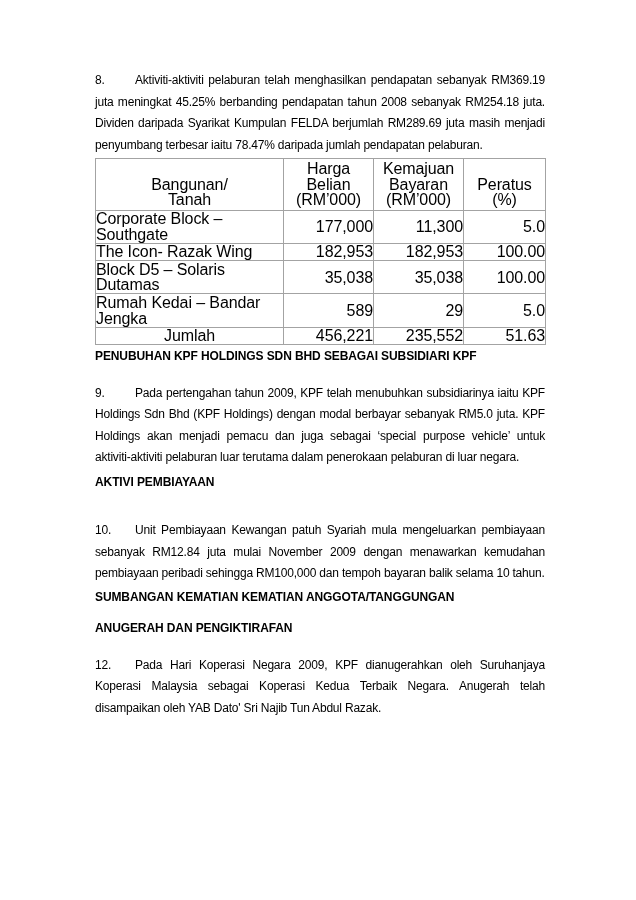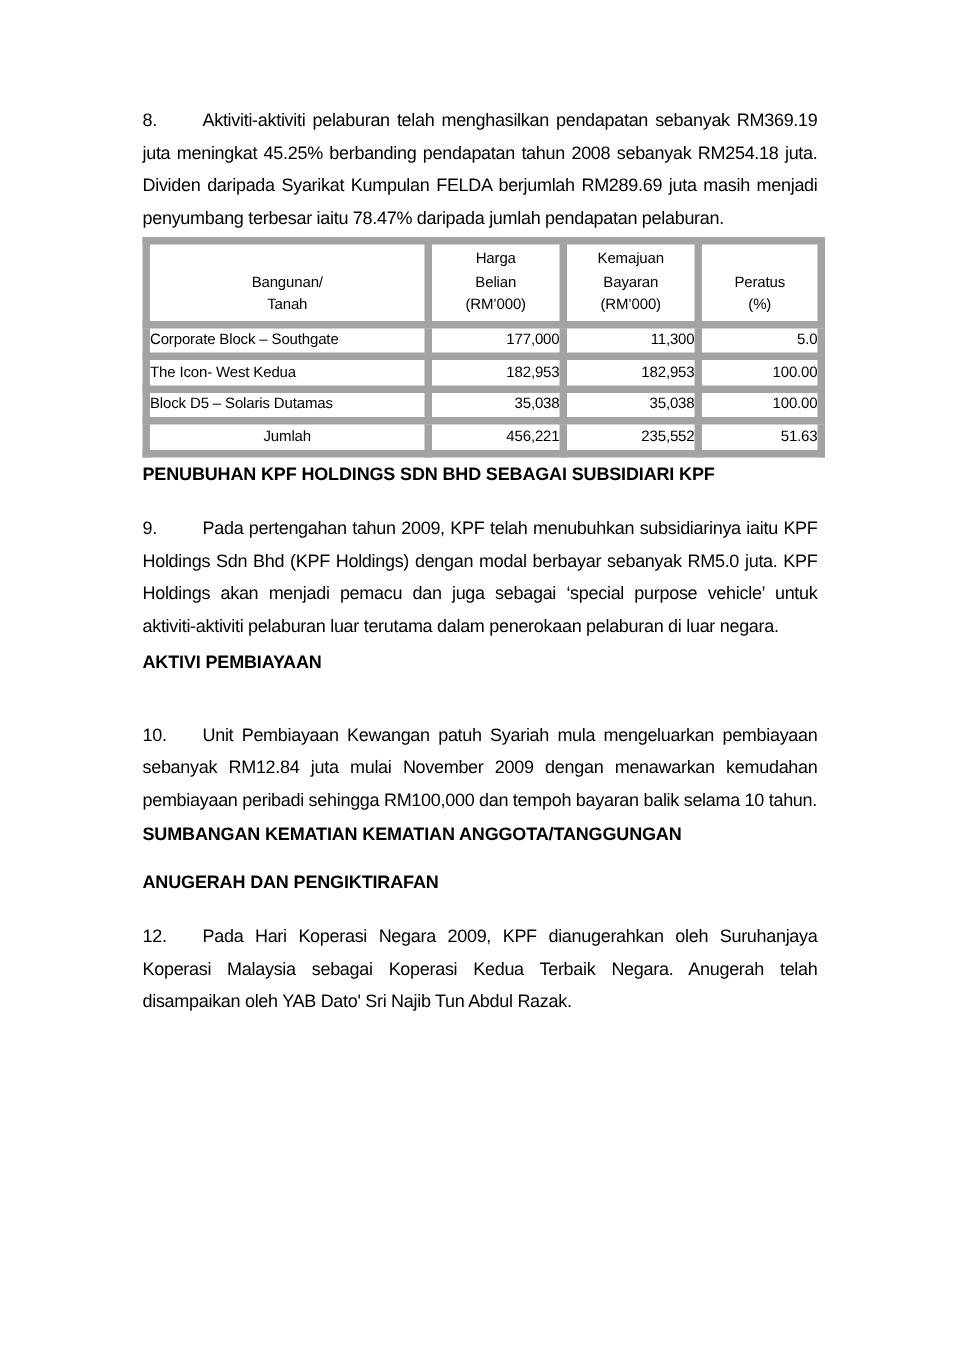--- a/index.html
+++ b/index.html
@@ -42,22 +42,22 @@
     line-height: 21.5px;
     margin: 0;
   }
   table.prop {
     table-layout: fixed;
     border-collapse: collapse;
     width: 450px;
     margin-top: 2px;
   }
   table.prop th, table.prop td {
-    border: 5px solid #a3a3a3;
-    font-size: 10px;
+    border: 1px solid #a3a3a3;
+    font-size: 16px;
     letter-spacing: -0.1px;
     overflow: hidden;
   }
   table.prop th {
     font-weight: normal;
     text-align: center;
     vertical-align: bottom;
     line-height: 15.5px;
     padding: 2px 1px;
   }
@@ -116,30 +116,36 @@
       </tr>
     </thead>
     <tbody>
       <tr>
         <td class="c-name">Corporate Block – Southgate</td>
         <td class="c-num">177,000</td>
         <td class="c-num">11,300</td>
         <td class="c-num">5.0</td>
       </tr>
       <tr>
-        <td class="c-name">The Icon- West Kedua</td>
+        <td class="c-name">The Icon- Razak Wing</td>
         <td class="c-num">182,953</td>
         <td class="c-num">182,953</td>
         <td class="c-num">100.00</td>
       </tr>
       <tr>
         <td class="c-name">Block D5 – Solaris Dutamas</td>
         <td class="c-num">35,038</td>
         <td class="c-num">35,038</td>
         <td class="c-num">100.00</td>
+      </tr>
+      <tr>
+        <td class="c-name">Rumah Kedai – Bandar Jengka</td>
+        <td class="c-num">589</td>
+        <td class="c-num">29</td>
+        <td class="c-num">5.0</td>
       </tr>
       <tr>
         <td class="c-center">Jumlah</td>
         <td class="c-num">456,221</td>
         <td class="c-num">235,552</td>
         <td class="c-num">51.63</td>
       </tr>
     </tbody>
   </table>
 

